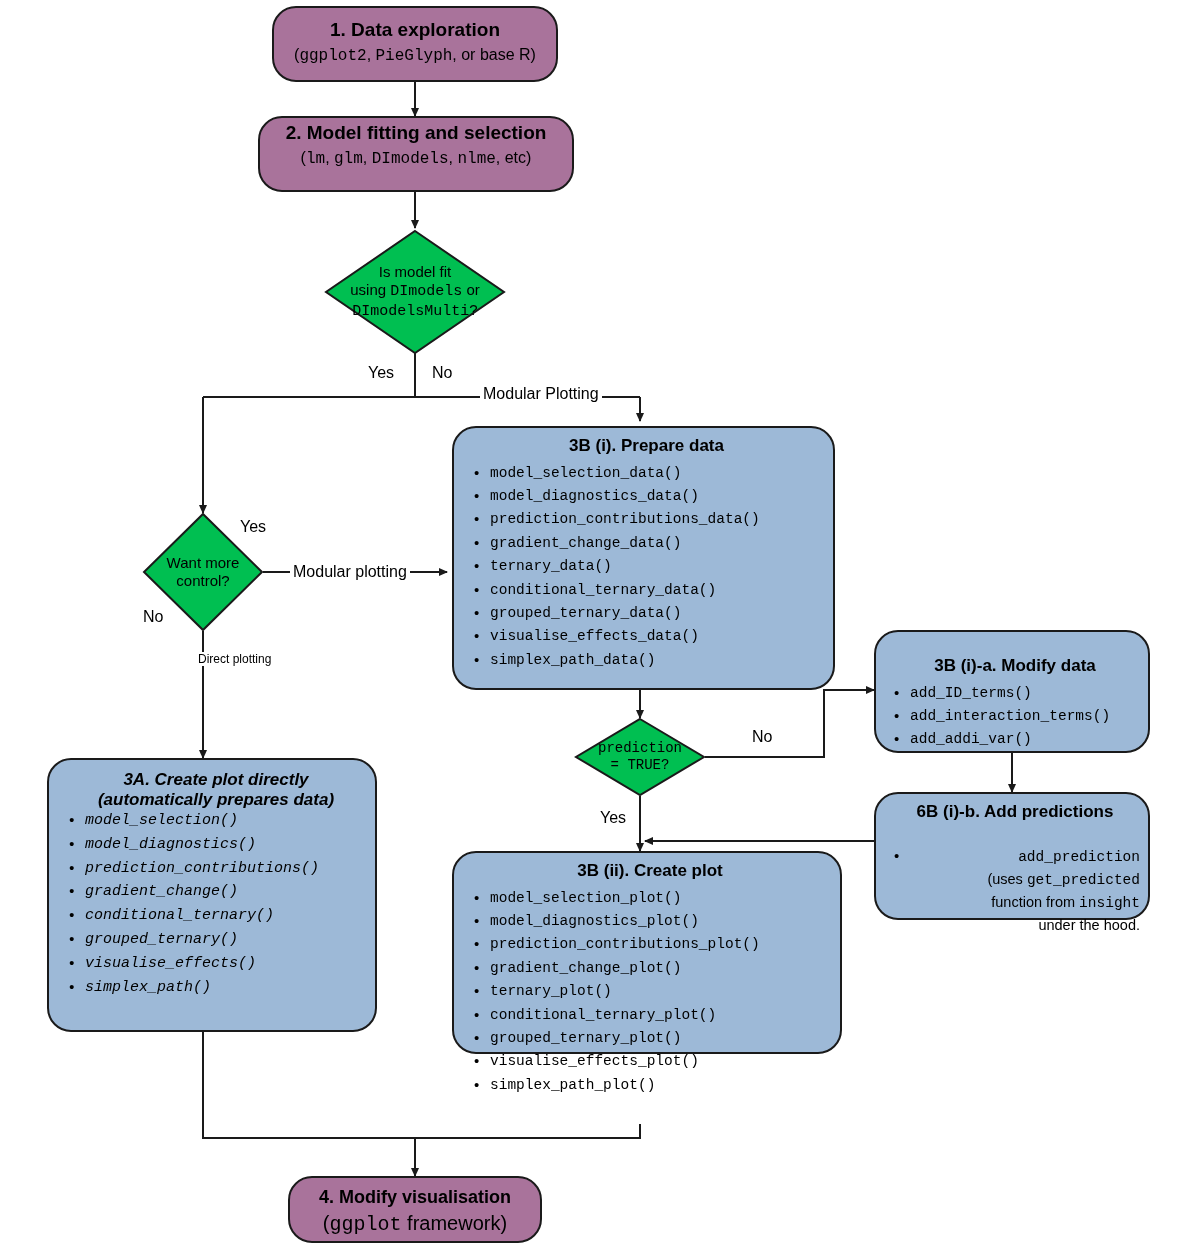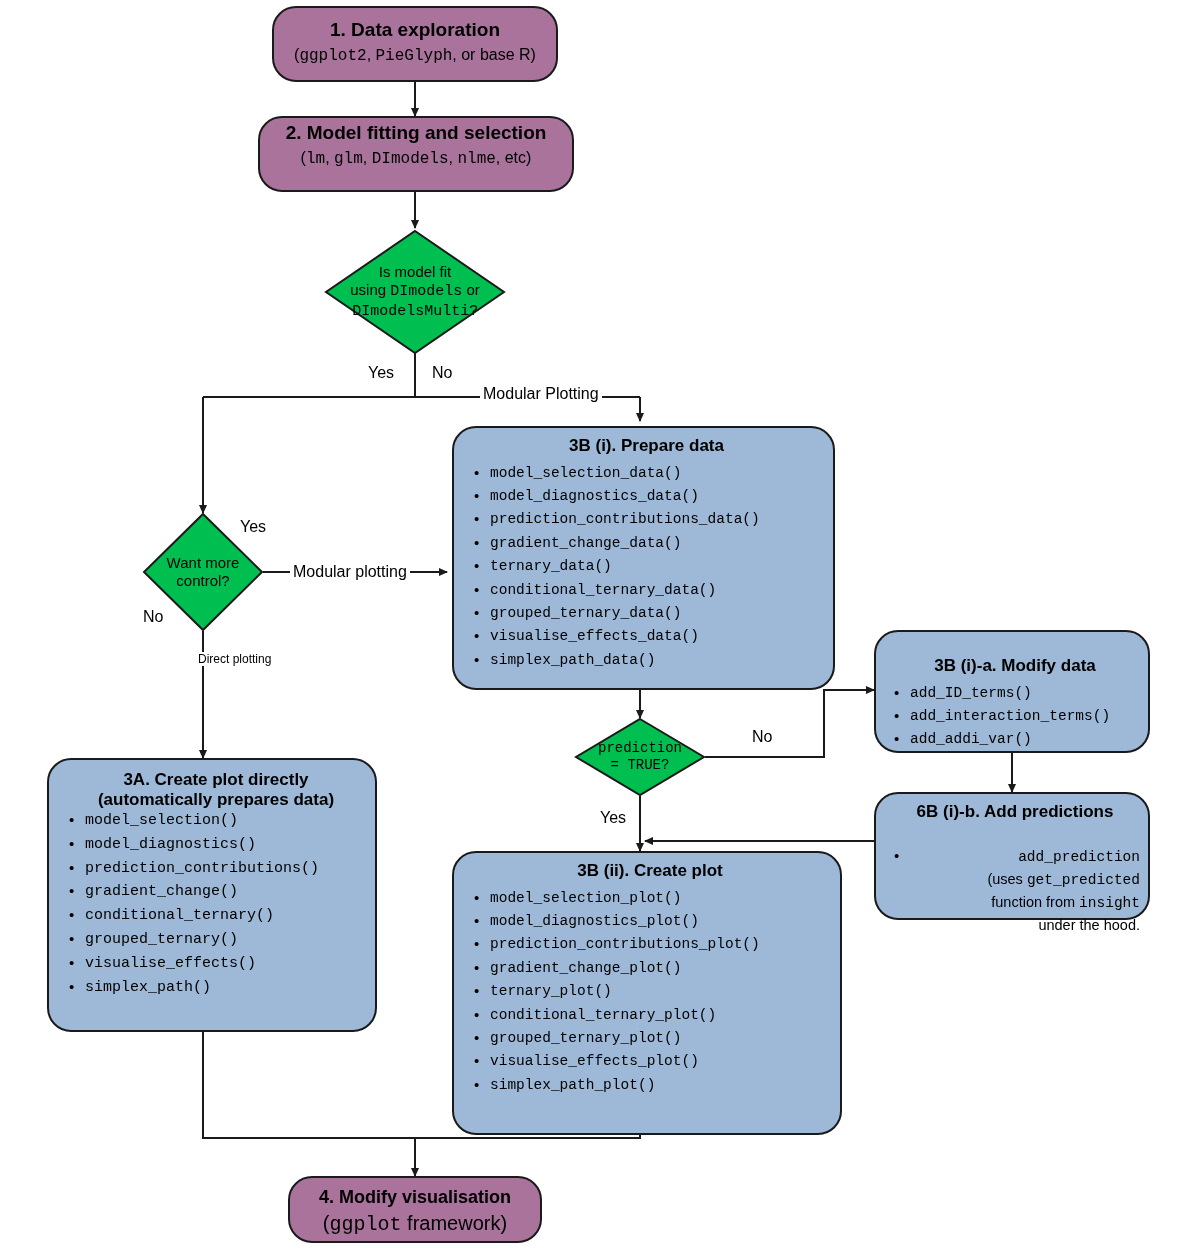--- a/index.html
+++ b/index.html
@@ -144,36 +144,36 @@
       <div>
         <div>prediction</div>
         <div>= TRUE?</div>
       </div>
     </div>
   </div>
 
   <div class="edgelabel" style="left:752px;top:728px;font-size:16px;">No</div>
   <div class="edgelabel" style="left:600px;top:809px;font-size:16px;">Yes</div>
 
-  <div class="node rounded blue" style="left:47px;top:758px;width:330px;height:274px;padding:10px 8px 0 16px;">
+  <div class="node rounded blue" style="left:47px;top:758px;width:330px;height:274px;padding:10px 8px 0 16px;font-style:italic;">
     <div class="title" style="font-size:17px;">3A. Create plot directly</div>
     <div class="title" style="font-size:17px;">(automatically prepares data)</div>
     <ul class="fnlist" style="font-size:15px;line-height:23.8px;">
         <li>model_selection()</li>
         <li>model_diagnostics()</li>
         <li>prediction_contributions()</li>
         <li>gradient_change()</li>
         <li>conditional_ternary()</li>
         <li>grouped_ternary()</li>
         <li>visualise_effects()</li>
         <li>simplex_path()</li>
       </ul>
   </div>
 
-  <div class="node rounded blue" style="left:452px;top:851px;width:390px;height:284px;padding:8px 10px 16px 16px;">
+  <div class="node rounded blue" style="left:452px;top:851px;width:390px;height:203px;padding:8px 10px 16px 16px;">
     <div class="title" style="font-size:17px;">3B (ii). Create plot</div>
     <ul class="fnlist" style="font-size:14.5px;line-height:23.4px;margin-top:6px;">
         <li>model_selection_plot()</li>
         <li>model_diagnostics_plot()</li>
         <li>prediction_contributions_plot()</li>
         <li>gradient_change_plot()</li>
         <li>ternary_plot()</li>
         <li>conditional_ternary_plot()</li>
         <li>grouped_ternary_plot()</li>
         <li>visualise_effects_plot()</li>

